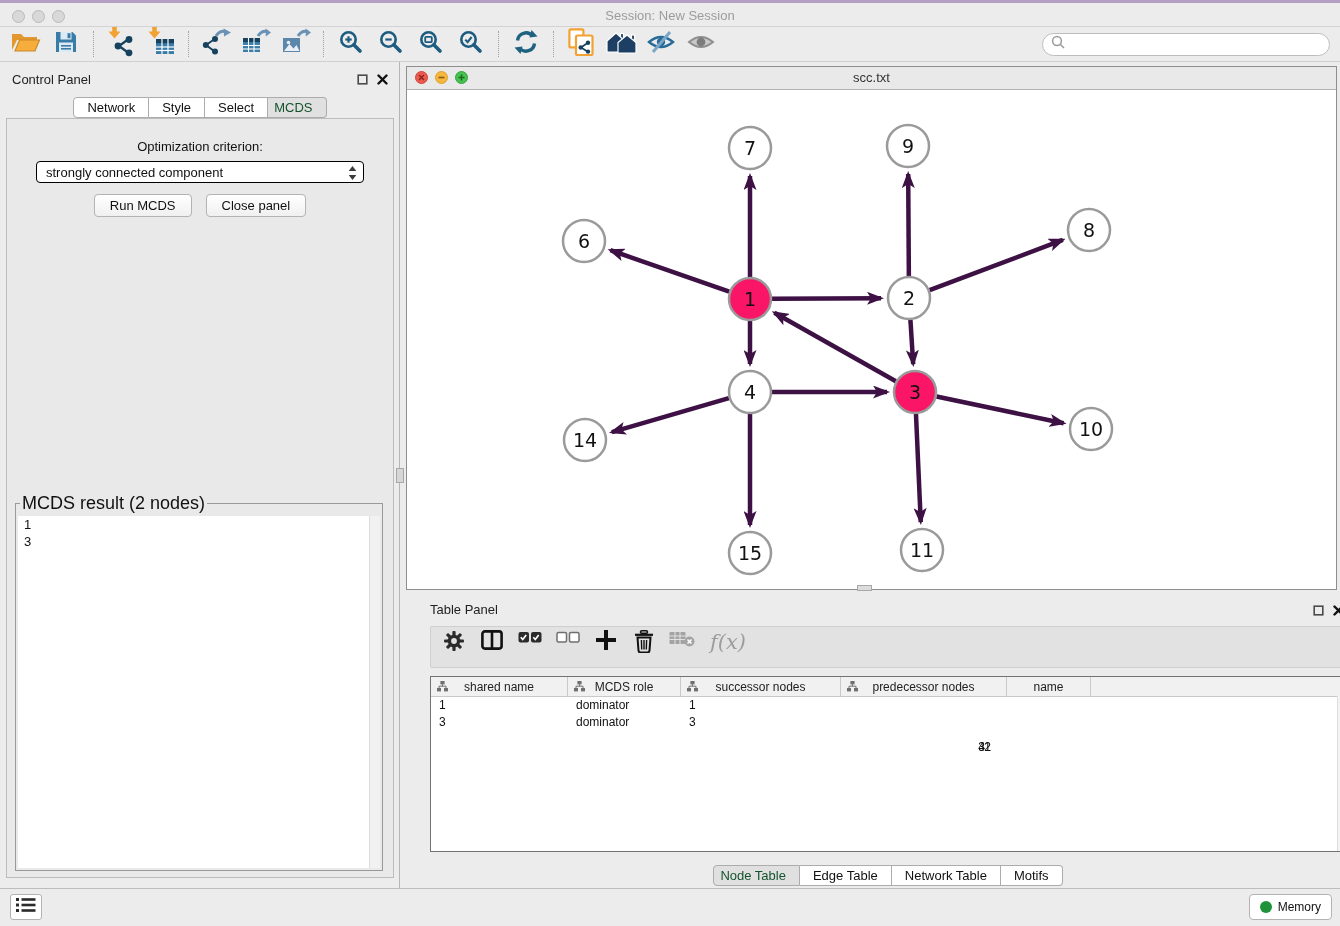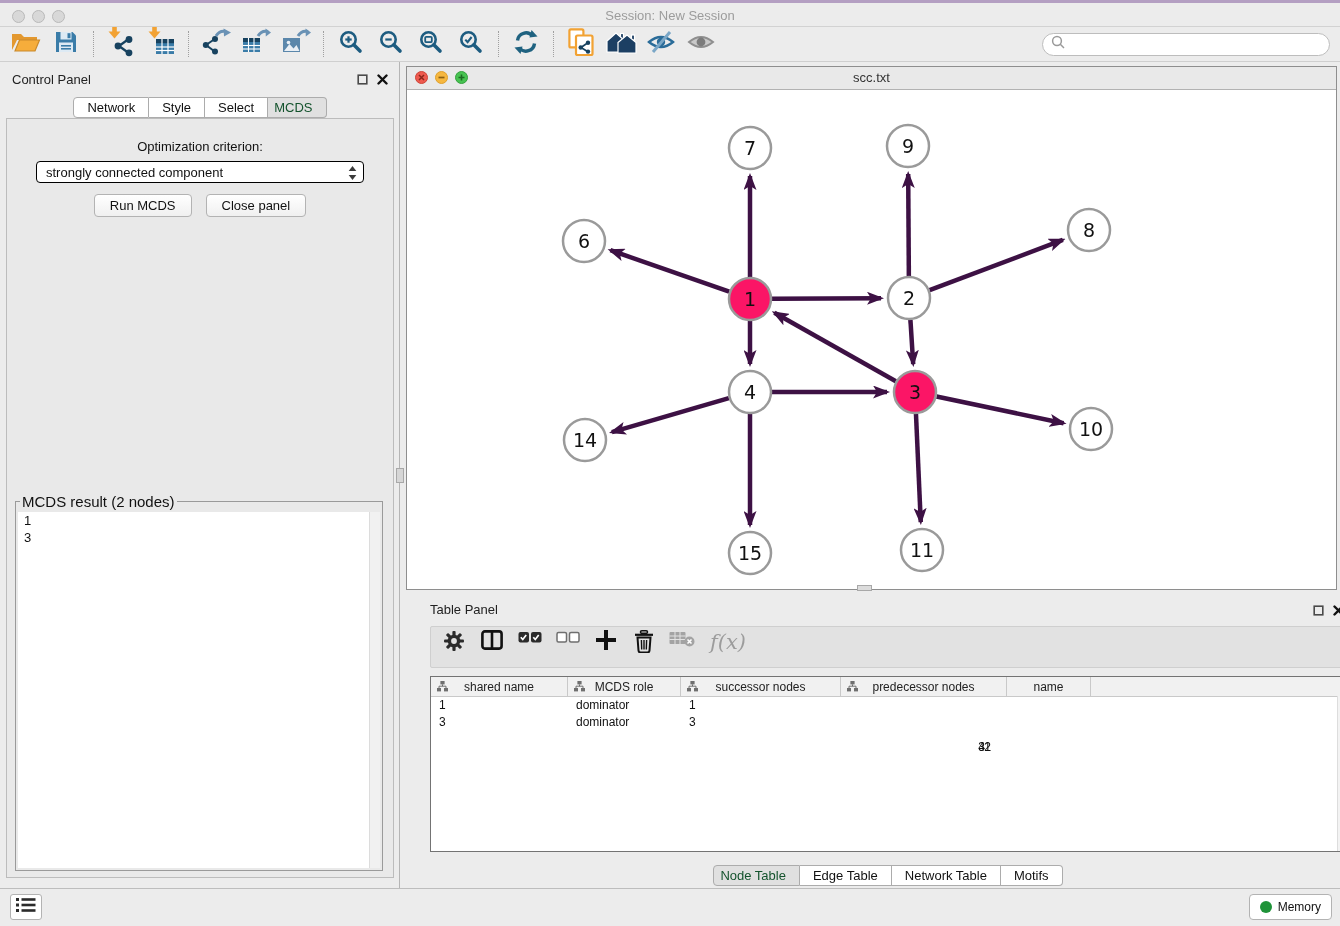--- a/index.html
+++ b/index.html
@@ -33,21 +33,21 @@
   .cp-body{position:absolute;left:6px;right:6px;top:56px;bottom:14px;background:#e9e9e9;border:1px solid #bcbcbc;}
   .opt-label{margin-top:20px;text-align:center;font-size:13px;color:#111;}
   .combo{width:328px;height:22px;background:#fff;border:1px solid #000000;border-radius:4px;margin:7px auto 0;
          position:relative;font-size:13px;line-height:21px;padding-left:9px;box-sizing:border-box;color:#111;}
   .combo-stepper{position:absolute;right:6px;top:3px;}
   .btn-row{display:flex;justify-content:center;gap:14px;margin-top:11px;}
   .mac-btn{background:linear-gradient(#ffffff,#f0f0f0);border:1px solid #b3b3b3;border-radius:4px;
            font-size:13px;font-family:inherit;padding:3px 15px;color:#111;}
   .result-fieldset{position:absolute;left:8px;top:374px;width:368px;bottom:6px;border:1px solid #9a9a9a;
                    margin:0;padding:2px;box-sizing:border-box;background:#e9e9e9;}
-  .result-fieldset legend{font-size:15px;color:#111;padding:0 2px;margin-left:2px;}
+  .result-fieldset legend{font-size:18px;color:#111;padding:0 2px;margin-left:2px;}
   .result-list{position:relative;background:#fff;height:100%;box-sizing:border-box;overflow:hidden;}
   .result-item{font-size:13px;color:#111;padding-left:6px;line-height:17px;}
   .result-scroll{position:absolute;right:0;top:0;bottom:0;width:10px;background:#f1f1f1;border-left:1px solid #dcdcdc;}
   
   .vsplit{position:absolute;left:399px;top:62px;width:1px;height:830px;background:#b5b5b5;}
   .split-handle{position:absolute;left:396px;top:468px;width:8px;height:15px;background:#d6d6d6;border:1px solid #a8a8a8;box-sizing:border-box;}
   
   .right{position:absolute;left:404px;top:62px;width:936px;height:830px;}
   .net-window{position:absolute;left:2px;top:4px;width:931px;height:524px;border:1px solid #8e8e8e;
               background:#fff;box-sizing:border-box;}

